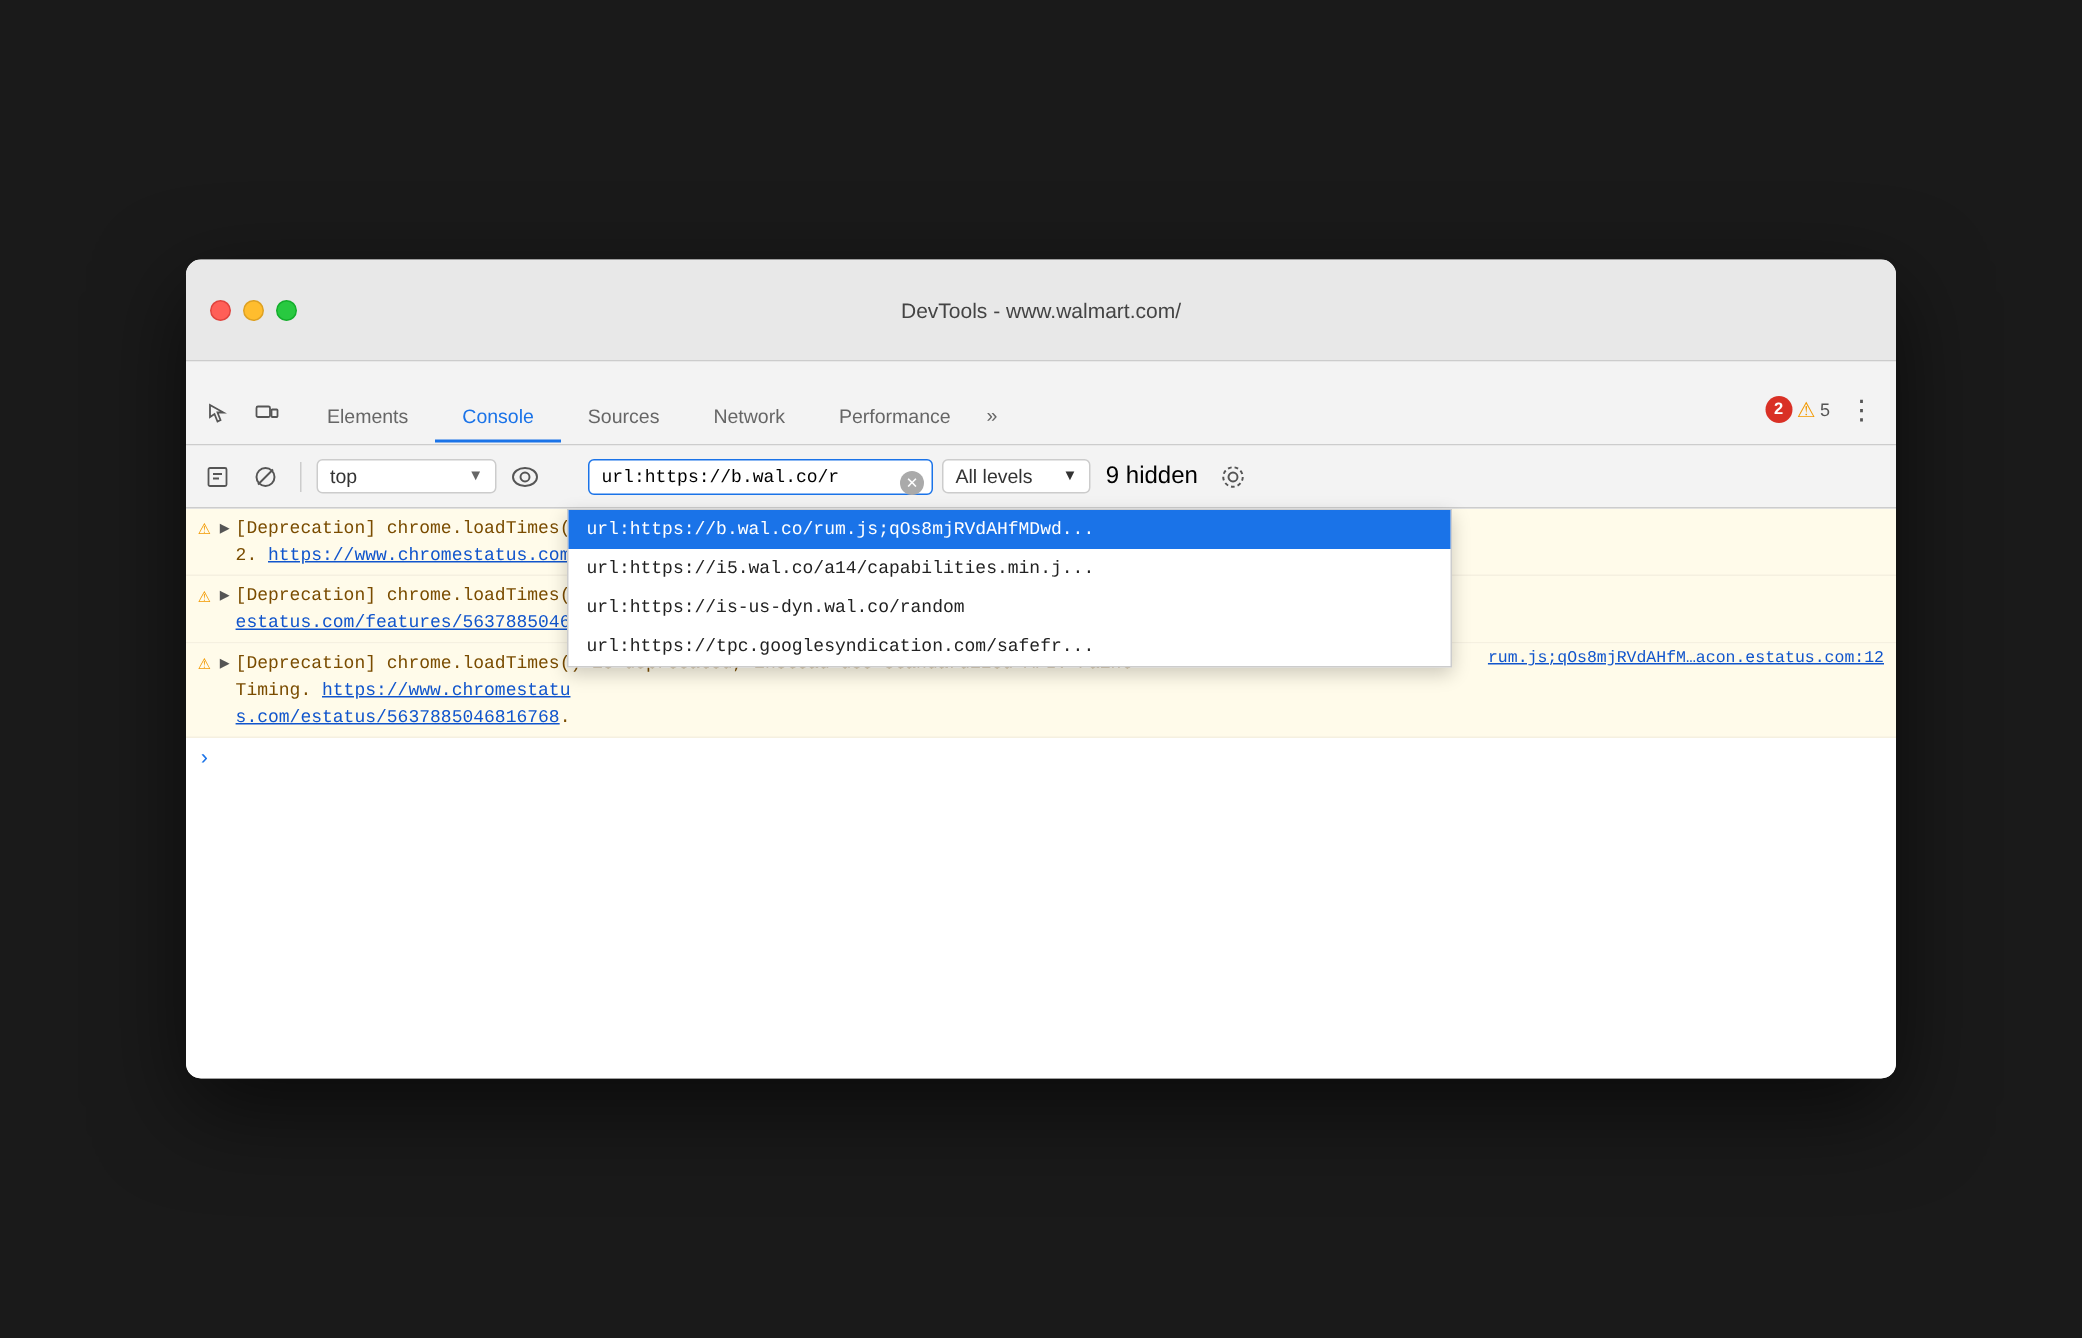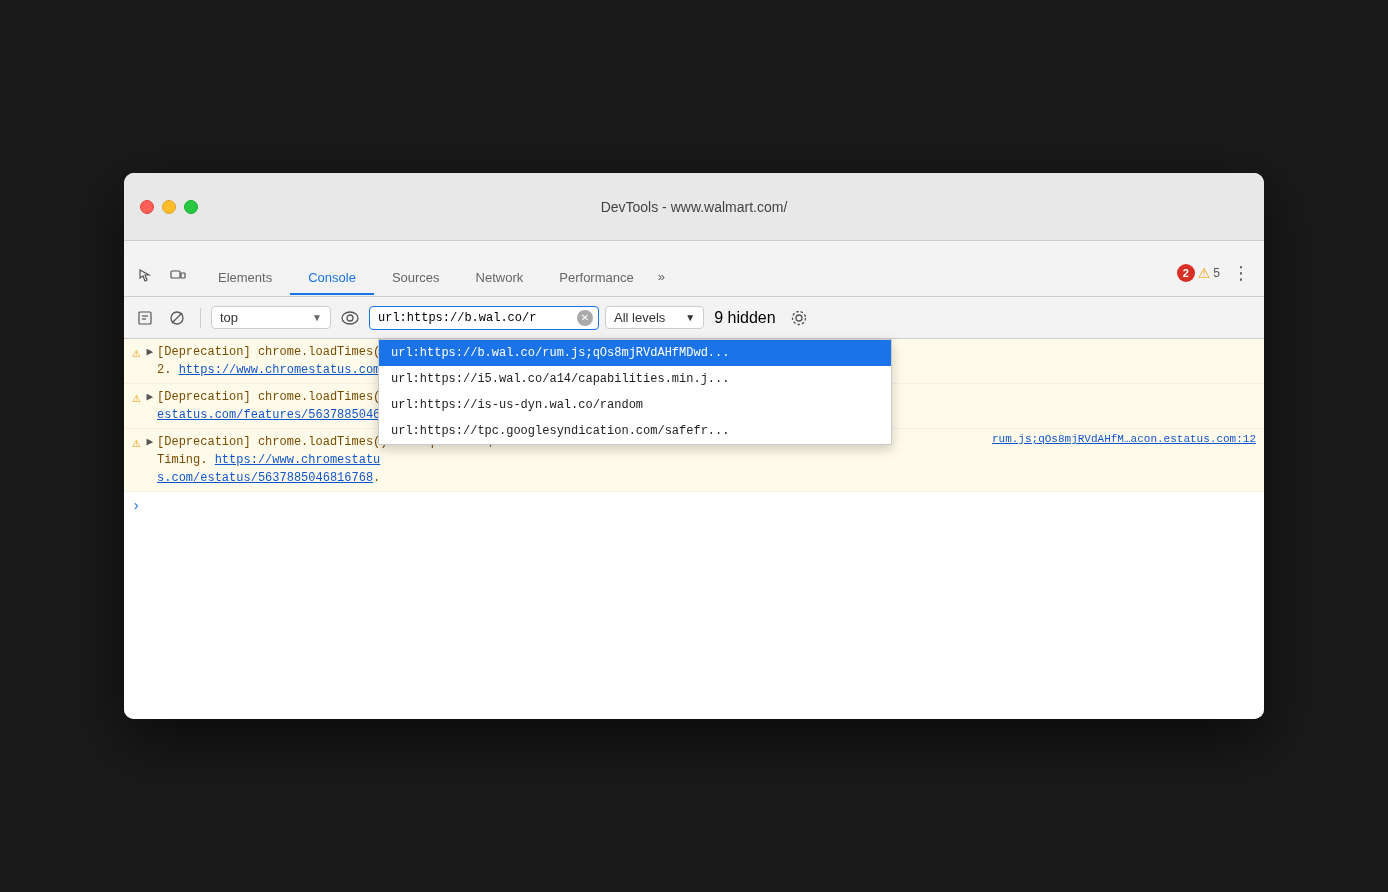--- a/index.html
+++ b/index.html
@@ -180,21 +180,22 @@
       background: white;
       cursor: pointer;
       min-width: 120px;
       font-size: 13px;
       color: #333;
     }
     .context-selector .arrow { font-size: 10px; color: #666; }
     .filter-input-wrap {
       position: relative;
       display: flex;
-      align-items: center;
+      align-items: flex-end;
+      margin-left: 23px;
     }
     .filter-input {
       border: 1.5px solid #1a73e8;
       border-radius: 4px;
       padding: 4px 28px 4px 8px;
       font-size: 12px;
       font-family: 'Courier New', monospace;
       width: 230px;
       outline: none;
       background: white;
@@ -234,21 +235,21 @@
       margin-left: 4px;
       cursor: pointer;
       color: #555;
       font-size: 16px;
     }
     
     .autocomplete-dropdown {
       position: absolute;
       top: 42px;
       left: 254px;
-      width: 514px;
+      width: 590px;
       background: white;
       border: 1px solid #ccc;
       box-shadow: 0 4px 12px rgba(0,0,0,0.2);
       z-index: 100;
       font-family: 'Courier New', monospace;
       font-size: 12px;
     }
     .autocomplete-item {
       padding: 6px 12px;
       cursor: pointer;

